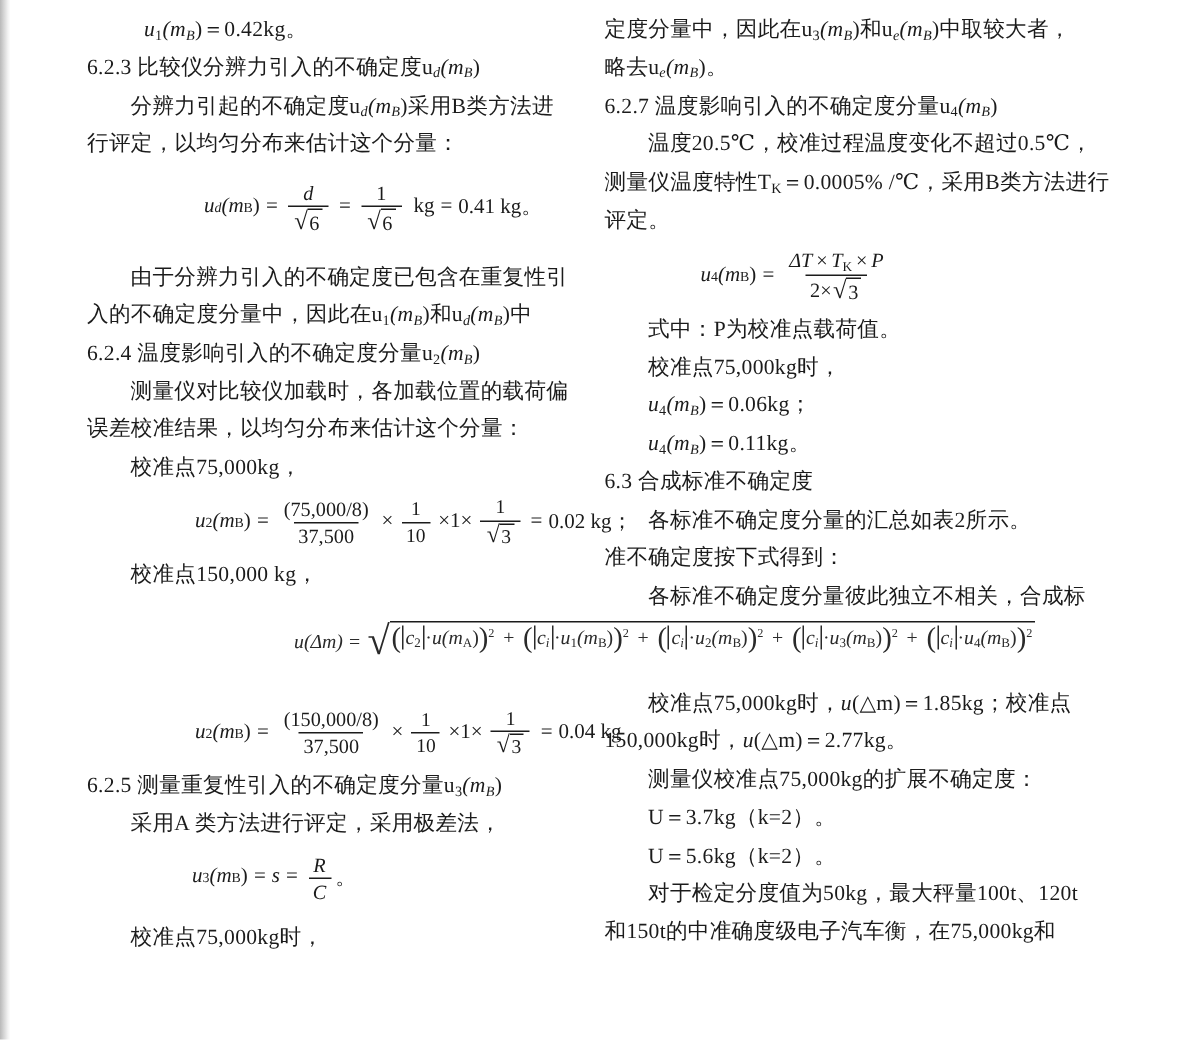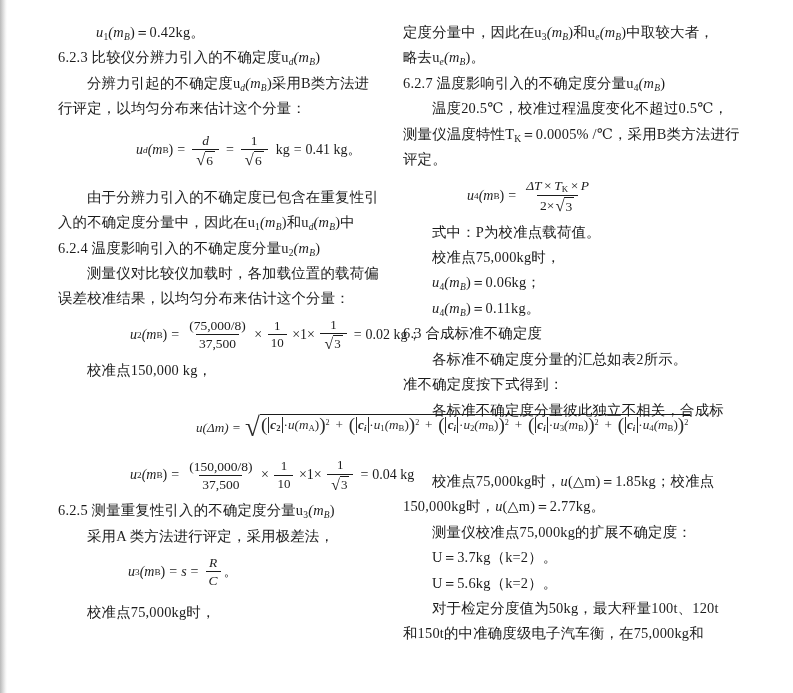--- a/index.html
+++ b/index.html
@@ -22,21 +22,21 @@
     left: 0; top: 0;
     width: 7px; height: 693px;
     background: linear-gradient(to right, #b9b9b9 0%, #d4d4d4 35%, #f2f2f2 75%, #ffffff 100%);
   }
   .page {
     position: absolute;
     inset: 0;
   }
   .col {
     position: absolute;
-    top: 12px;
+    top: 0;
     width: 345px;
   }
   .col-left  { left: 58px; }
   .col-right { left: 403px; width: 355px; }
 
   
   .ln {
     font-size: 14.4px;
     line-height: 25.4px;
     white-space: nowrap;
@@ -124,21 +124,20 @@
     color: #2a2a2a;
   }
   .wide-formula .sqrt > .rad { font-size: 2.05em; transform: translateY(-0.01em); }
   .wide-formula .sqrt > .rbody { padding-top: 2px; }
   .bars {
     display: inline-block;
     border-left: 1px solid #2a2a2a;
     border-right: 1px solid #2a2a2a;
     padding: 0 1.5px;
     margin: 0 0.5px;
-    font-weight: bold;
   }
   .big-paren { font-size: 1.45em; vertical-align: -0.12em; line-height: 0.8; }
 </style>
 </head>
 <body>
 
 <div class="scan-edge-left"></div>
 
 <div class="page">
 
@@ -195,20 +194,21 @@
       <span>入的不确定度分量中，因此在u</span><sub>1</sub><i class="v">(m</i><sub><i class="v">B</i></sub><span>)和u</span><sub><i class="v">d</i></sub><i class="v">(m</i><sub><i class="v">B</i></sub><span>)中</span>
     </div>
 
     <div class="ln">
       <span>6.2.4  温度影响引入的不确定度分量u</span><sub>2</sub><i class="v">(m</i><sub><i class="v">B</i></sub><span>)</span>
     </div>
 
     <div class="ln indent2">测量仪对比较仪加载时，各加载位置的载荷偏</div>
     <div class="ln">误差校准结果，以均匀分布来估计这个分量：</div>
 
+    <div class="ln indent2">校准点75,000kg，</div>
 
     <div class="gap-s"></div>
 
     <div class="formula ind" style="padding-left:72px">
       <i class="v">u</i>
         <sub>2</sub>
         <i class="v">(m</i>
         <sub>B</sub>
         <span>)</span>
       <span class="eq">=</span>

